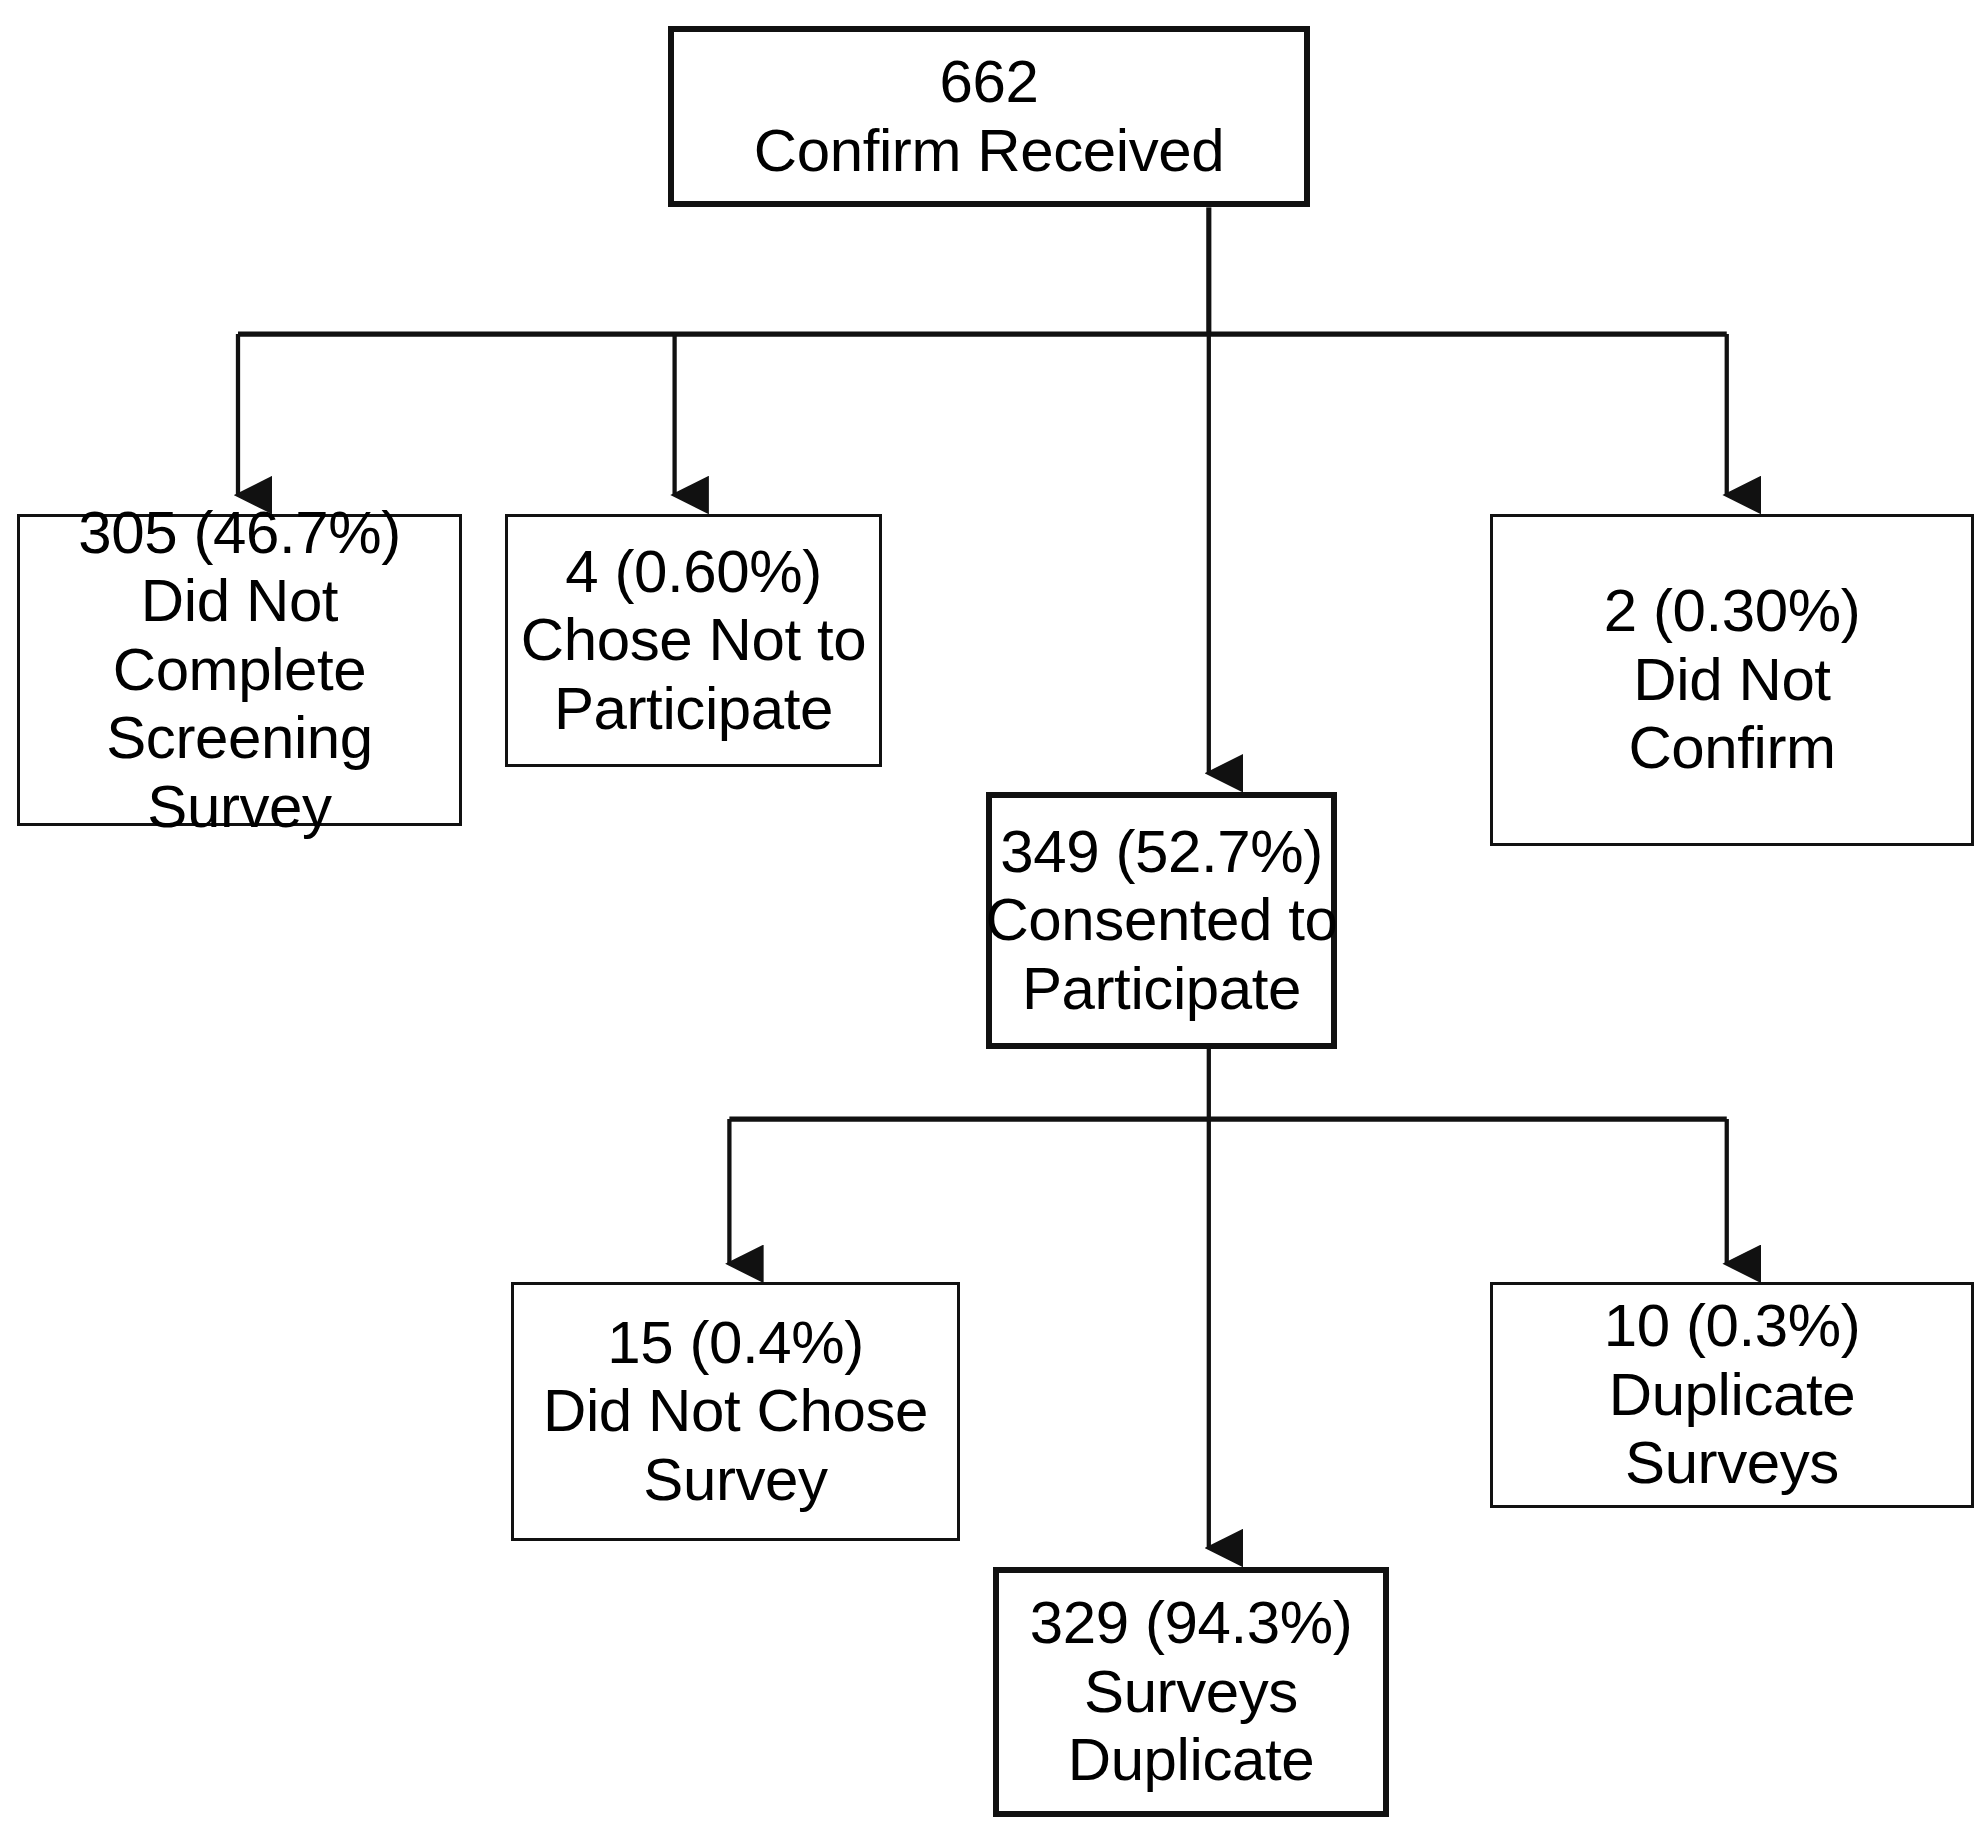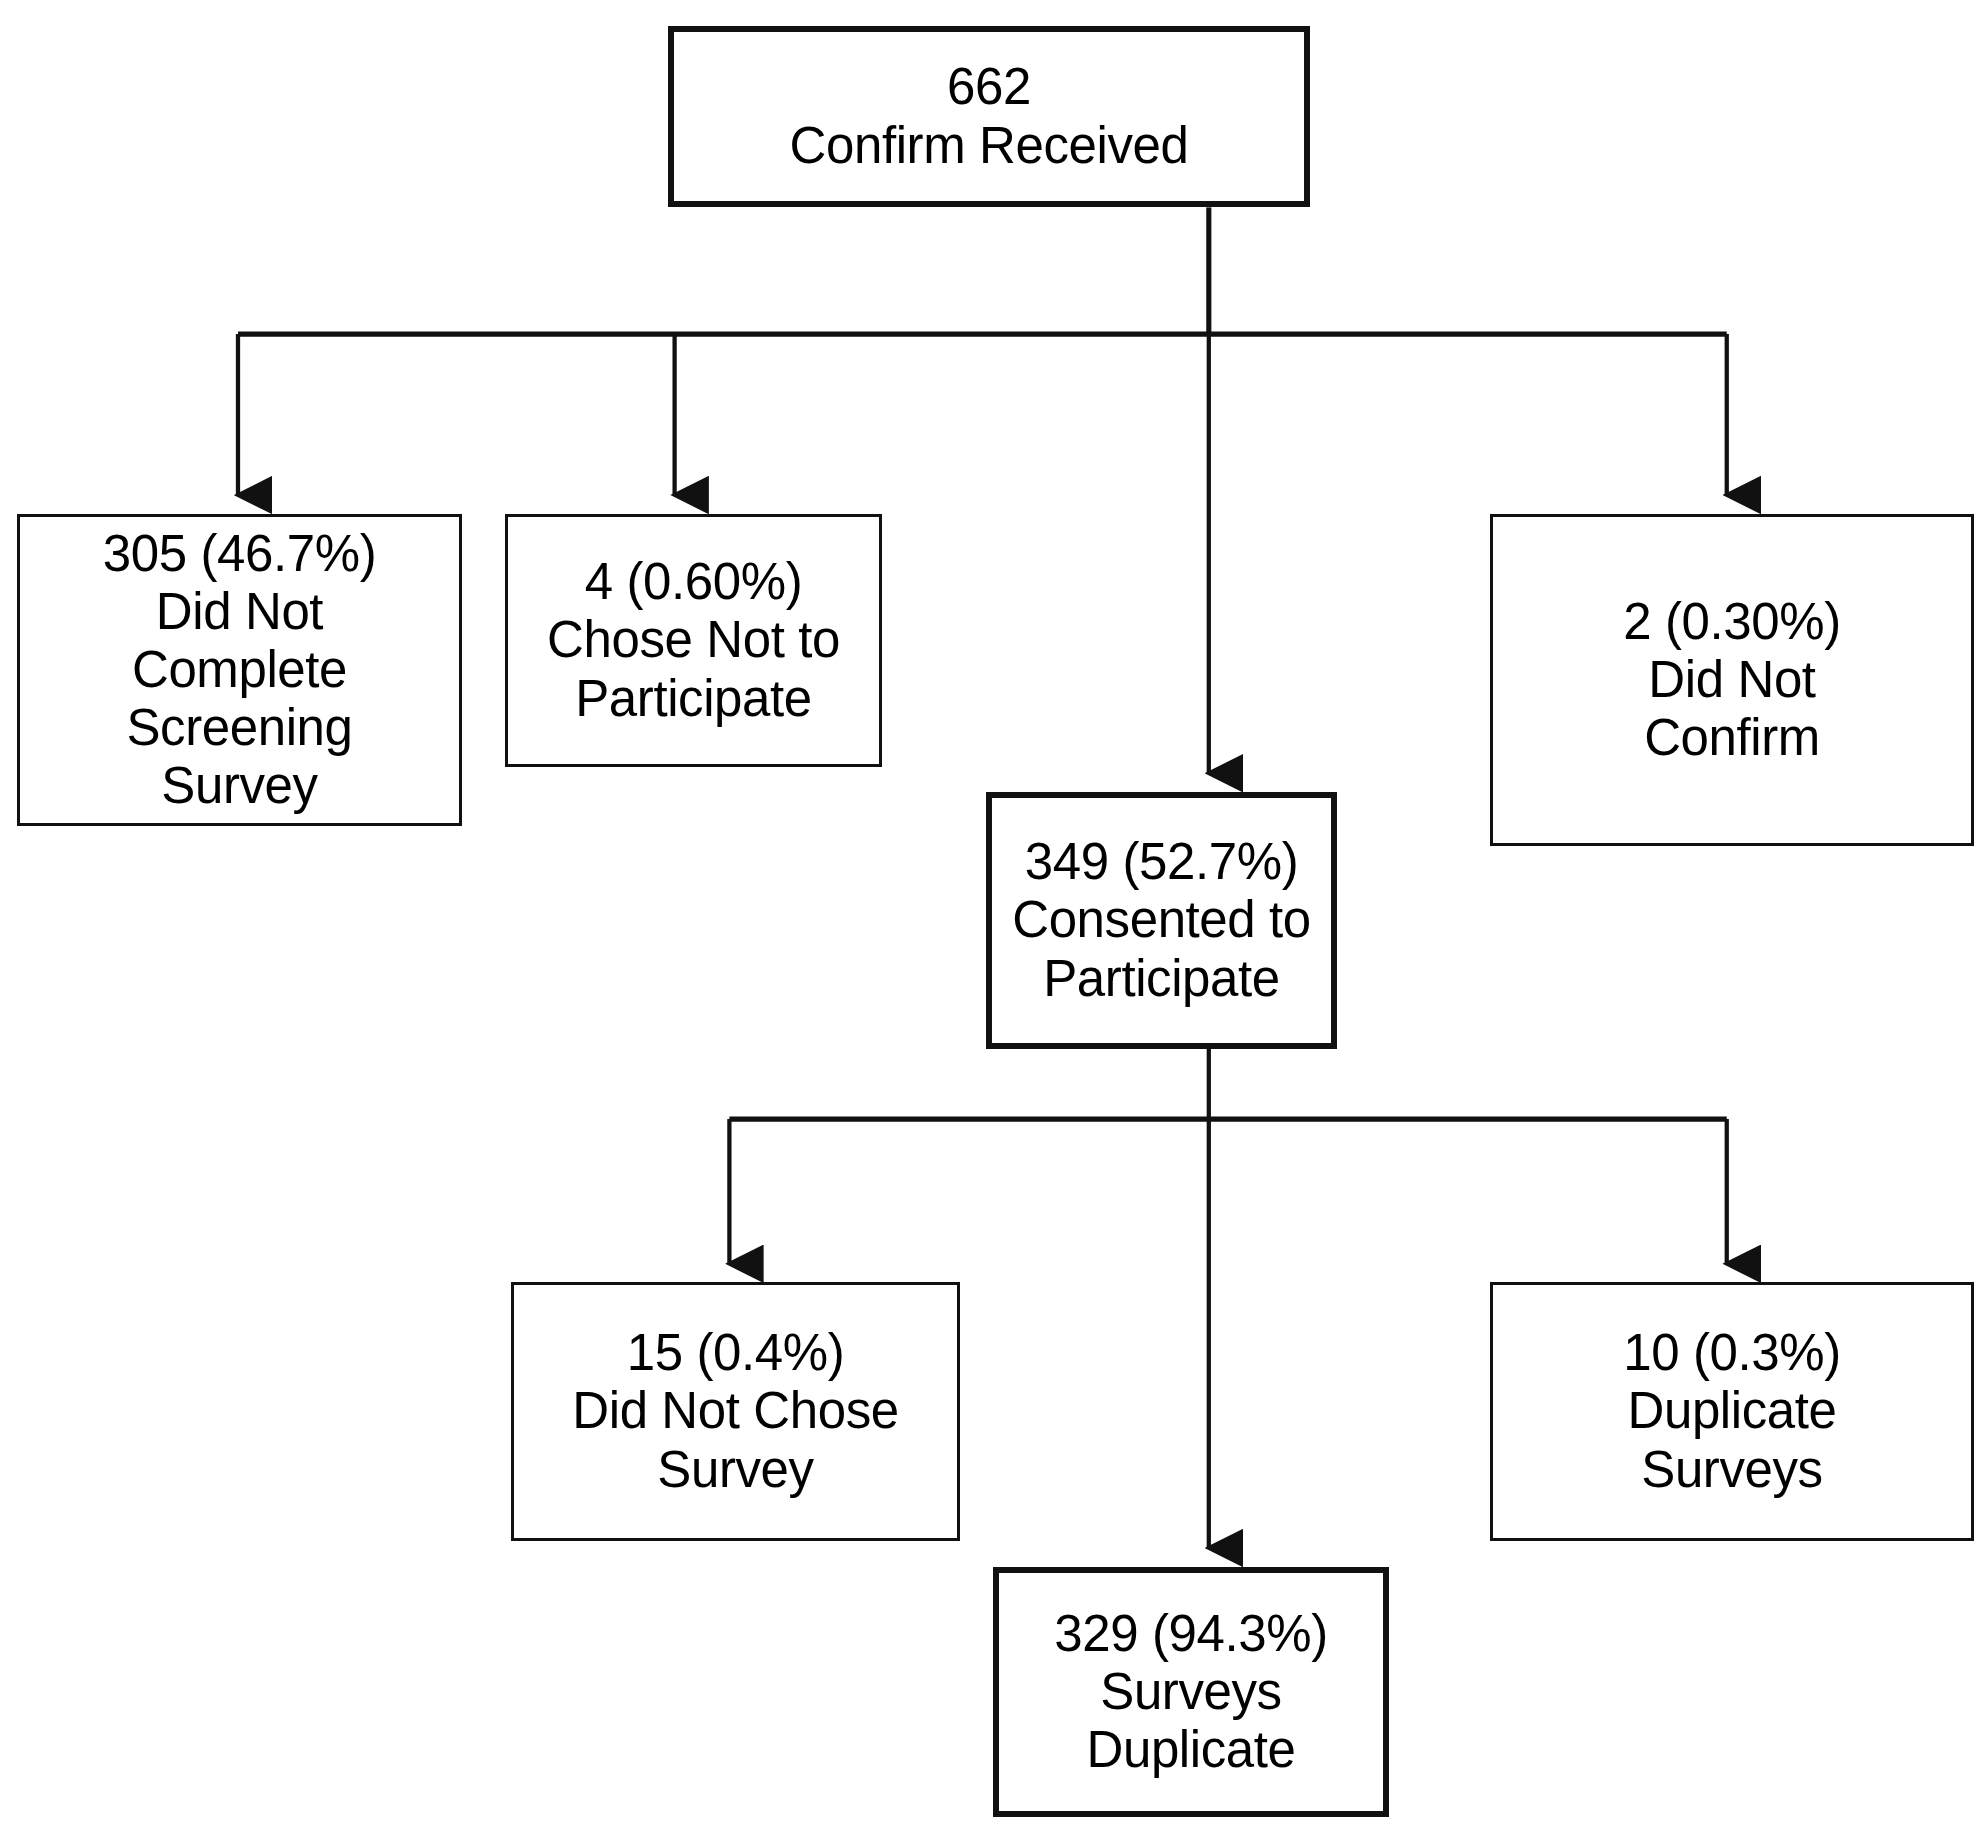--- a/index.html
+++ b/index.html
@@ -31,21 +31,21 @@
     position: absolute;
     box-sizing: border-box;
     background: #ffffff;
     border: 3.4px solid #111111;
     display: flex;
     flex-direction: column;
     align-items: center;
     justify-content: center;
     text-align: center;
     line-height: 1.14;
-    font-size: 51px;
+    font-size: 60px;
     letter-spacing: -0.4px;
     z-index: 2;
   }
   .node-box.thick {
     border-width: 6px;
   }
   .node-line {
     display: block;
     white-space: nowrap;
   }
@@ -115,21 +115,21 @@
     <span class="node-line">Consented to</span>
     <span class="node-line">Participate</span>
   </div>
 
   <div class="node-box" style="left:511px; top:1282px; width:449px; height:259px;">
     <span class="node-line">15 (0.4%)</span>
     <span class="node-line">Did Not Chose</span>
     <span class="node-line">Survey</span>
   </div>
 
-  <div class="node-box" style="left:1490px; top:1282px; width:484px; height:259px;">
+  <div class="node-box" style="left:1490px; top:1282px; width:484px; height:226px;">
     <span class="node-line">10 (0.3%)</span>
     <span class="node-line">Duplicate</span>
     <span class="node-line">Surveys</span>
   </div>
 
   <div class="node-box thick" style="left:993px; top:1567px; width:396px; height:250px;">
     <span class="node-line">329 (94.3%)</span>
     <span class="node-line">Surveys</span>
     <span class="node-line">Duplicate</span>
   </div>

